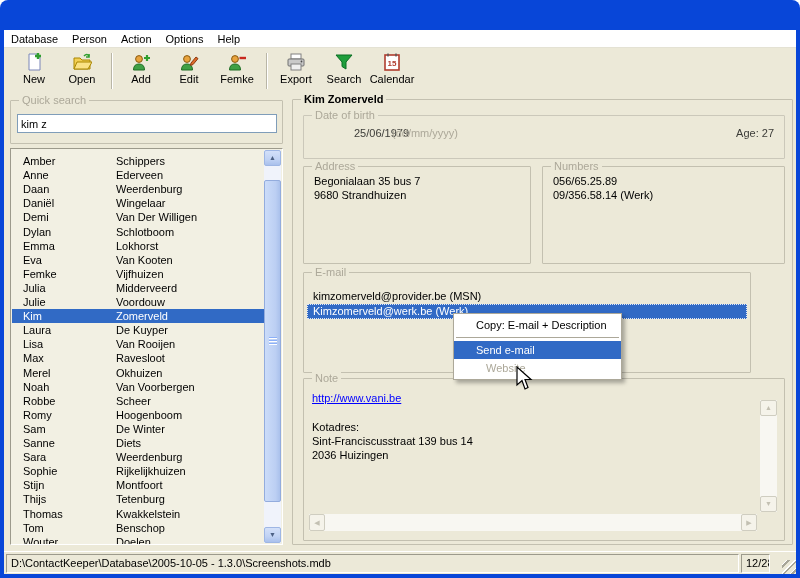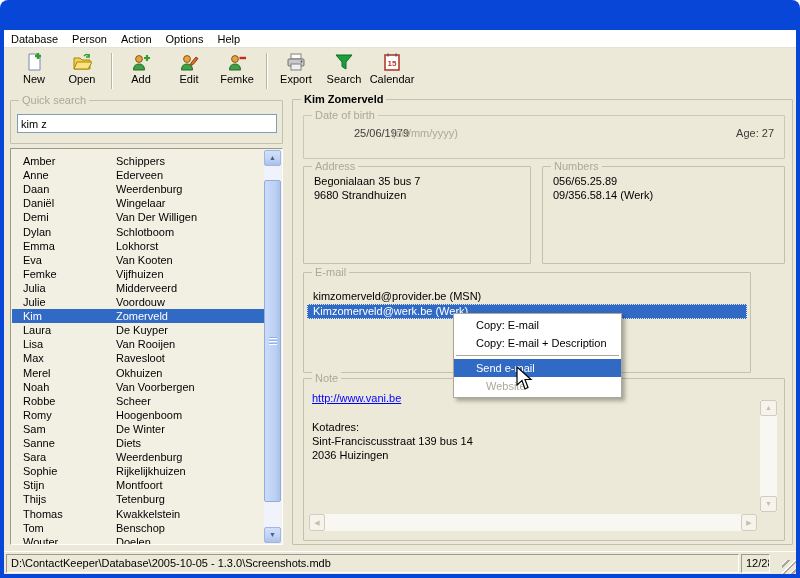--- a/index.html
+++ b/index.html
@@ -377,21 +377,20 @@
         </div>
 
         <div class="sb-disabled" style="position:absolute; left:5px; right:27px; bottom:9px; height:17px; background:#F8F7F2;">
           <div class="sb-btn" style="left:0; top:0; height:17px; width:16px; line-height:15px;">◀</div>
           <div class="sb-btn" style="left:auto; right:0; top:0; height:17px; width:16px; line-height:15px;">▶</div>
         </div>
       </div>
     </div>
 
     <div class="ctx-menu">
-        <div class="ctx-item">Copy: E-mail</div>
         <div class="ctx-item">Copy: E-mail + Description</div>
         <div class="ctx-sep"></div>
         <div class="ctx-item highlighted">Send e-mail</div>
         <div class="ctx-item disabled">Website</div>
       </div>
 
     <div class="cursor">
       <svg viewBox="0 0 18 26">
         <polygon points="1,1 1,19 6,14.5 9,23 12,21.5 9,13.5 15,13.5" fill="#fff" stroke="#000" stroke-width="1.2"></polygon>
       </svg>

